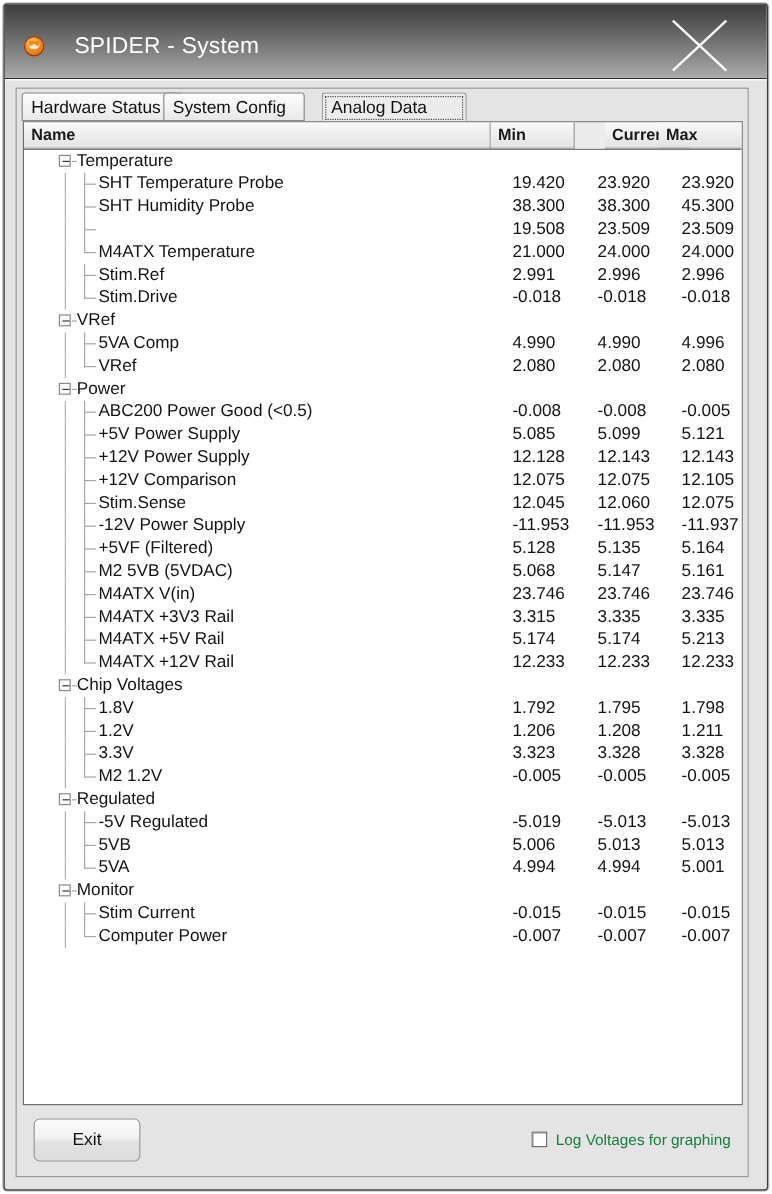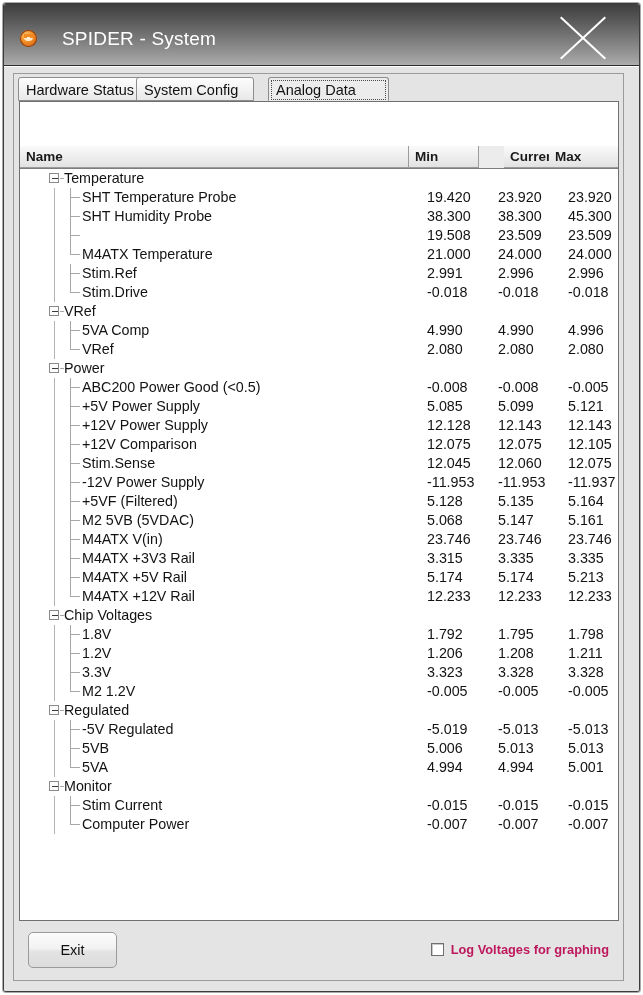--- a/index.html
+++ b/index.html
@@ -92,21 +92,20 @@
     border:1px solid #6f6f6f;
     background:#ffffff;
     box-sizing:border-box;
     overflow:hidden;
   }
   .gridhead{
     position:relative;height:23px;width:100%;
     background:#ececec;
     border-bottom:1px solid #7d7d7d;
     box-sizing:border-box;
-    margin-top:44px;
   }
   .hcell{
     position:absolute;top:0;height:22px;
     box-sizing:border-box;
     background:linear-gradient(to bottom,#fafafa 0%,#eeeeee 50%,#e2e2e2 100%);
     border-right:1px solid #9b9b9b;
     border-bottom:1px solid #9b9b9b;
     font-size:13.5px;font-weight:bold;color:#1a1a1a;
     line-height:21px;
     padding-left:6px;
@@ -174,21 +173,21 @@
   }
   .chk-wrap{
     position:absolute;right:14px;top:17px;height:20px;
     display:flex;align-items:center;gap:7px;cursor:pointer;
   }
   .chk-box{
     width:13px;height:13px;box-sizing:border-box;
     border:1px solid #6f6f6f;background:#ffffff;
     box-shadow:inset 1px 1px 0 #c8c8c8;
   }
-  .chk-label{font-size:12.8px;color:#be185d;white-space:nowrap;font-weight:bold;}
+  .chk-label{font-size:12.8px;color:#15803d;white-space:nowrap;}
 </style>
 </head>
 <body>
 
 <div class="window">
 
   <div class="titlebar">
     <div class="app-icon"></div>
     <div class="title-text">SPIDER - System</div>
     <div class="close-x">

